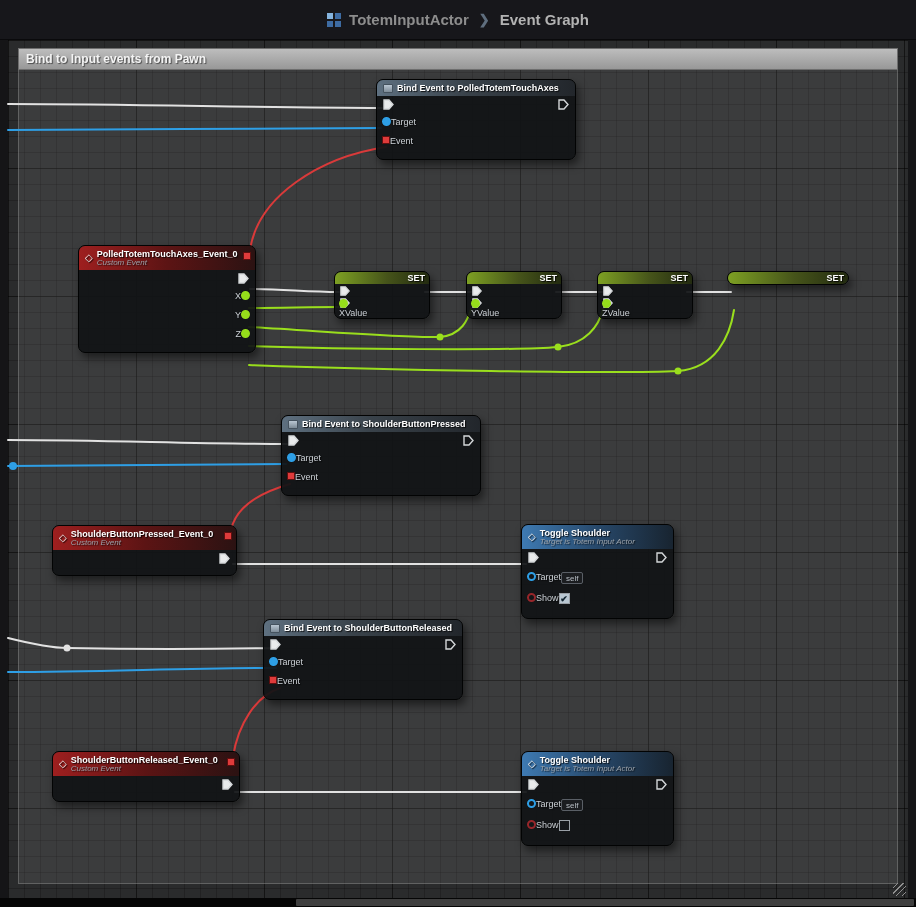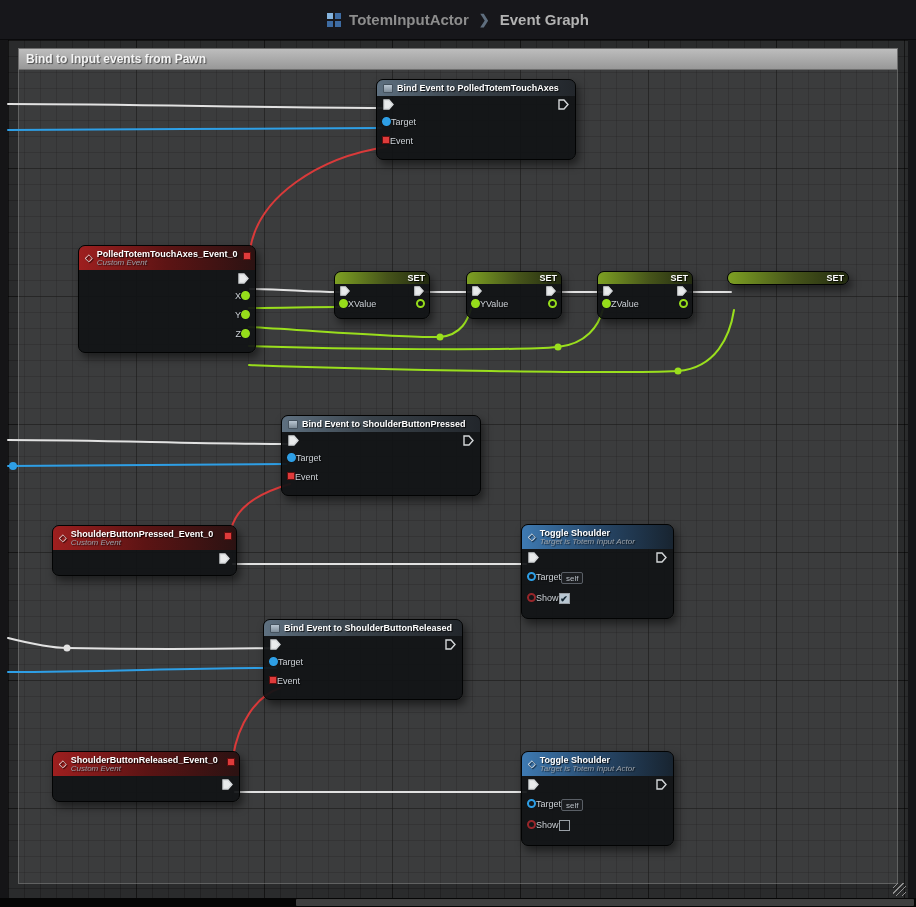--- a/index.html
+++ b/index.html
@@ -86,21 +86,21 @@
   .pin.exec svg path { fill:none; stroke:#d4d7d9; stroke-width:1.4; }
   .pin.exec.connected svg path { fill:#e9ebec; }
 
   .pc { width:9px; height:9px; border-radius:50%; border:2px solid; flex:none; }
   .pc.green { border-color:#96dd1b; } .pc.green.filled { background:#96dd1b; }
   .pc.blue  { border-color:#2e9fe6; } .pc.blue.filled  { background:#2e9fe6; }
   .pc.maroon{ border-color:#97262a; }
   .psq { width:8px; height:8px; background:#df3b3b; border:1px solid #5f0f0f; flex:none; }
   .psq.delegate { position:absolute; right:4px; top:6px; }
 
-  .set-node .row { height:16px; padding:0 4px; }
+  .set-node .row { height:16px; padding:0 4px;flex-direction:column; }
   .set-node .row.exec-row { height:14px; }
   .set-node .body { padding:1px 0 3px; }
 
   .toggle .row { height:21px; }
   .selfbox { border:1px solid #5a5f66; background:#1b1d20; color:#b9bfc6; font-size:8px; padding:0 4px; height:12px; line-height:11px; border-radius:2px; }
   .checkbox { width:11px; height:11px; border:1px solid #9aa0a6; background:#15171a; display:flex; align-items:center; justify-content:center; font-size:9px; color:#10232f; }
   .checkbox.checked { background:#b9c7d2; }
   .checkbox.checked::after { content:"\2714"; font-weight:bold; }
 
   

